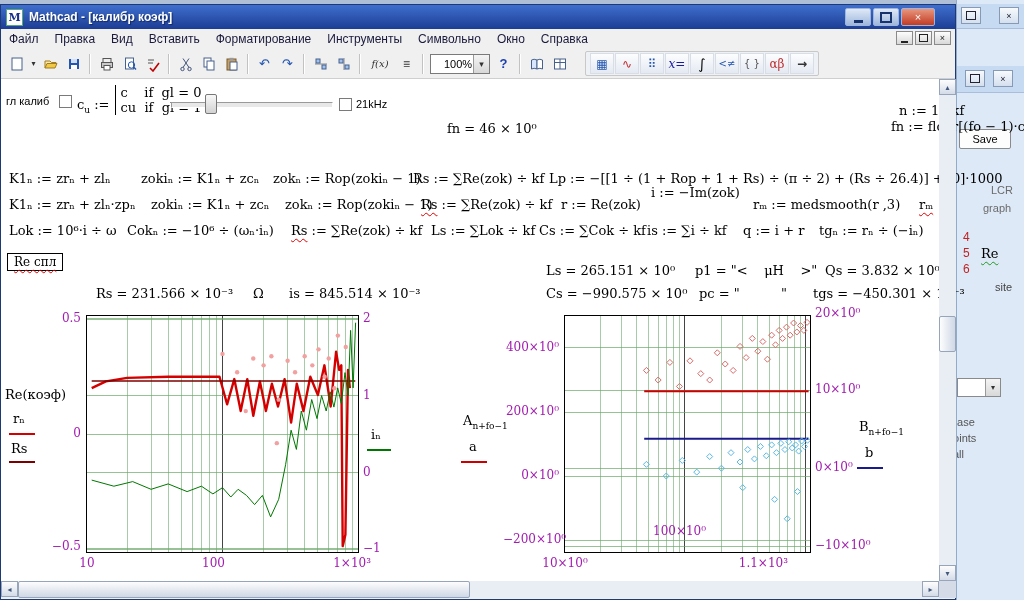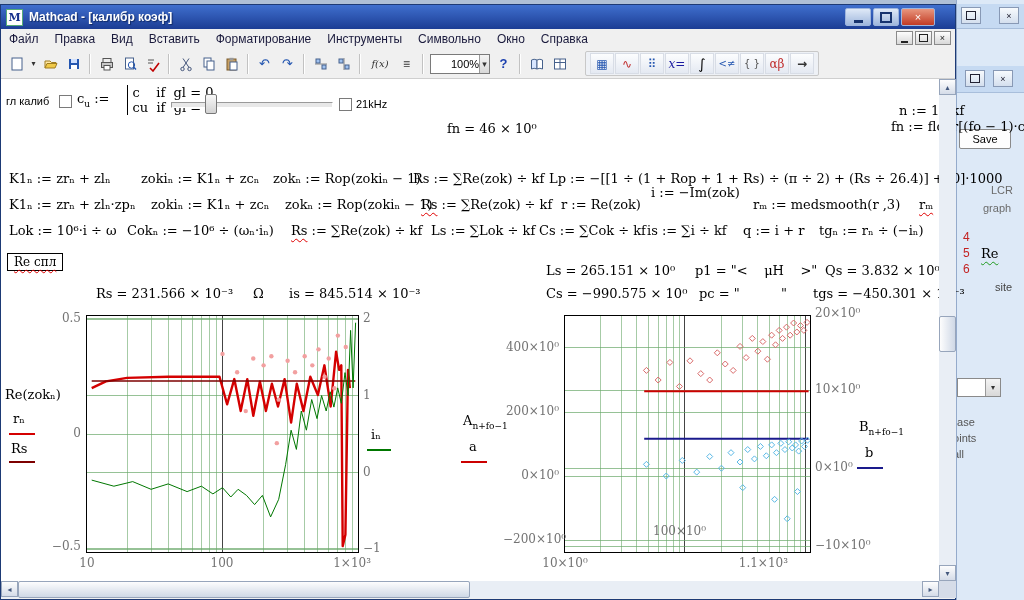--- a/index.html
+++ b/index.html
@@ -34,38 +34,38 @@
   .cminbar{width:7px;height:2px;background:#222;margin-top:7px}
   .cmaxsq{width:7px;height:6px;border:1px solid #222}
   
   #toolbar{position:absolute;left:0;top:44px;width:100%;height:30px;background:#f0f0f0;
        border-bottom:1px solid #cfcfcf;display:flex;align-items:center;padding-left:4px;box-sizing:border-box}
   .ti{width:23px;height:22px;display:flex;align-items:center;justify-content:center;border:1px solid transparent;background:transparent;padding:0}
   .ti svg{display:block}
   .sep{width:0;height:20px;border-left:1px solid #c2c2c2;border-right:1px solid #fff;margin:0 4px}
   .glyphbtn{font-size:13px;color:#2456b0}
   .zoombox{width:58px;height:18px;border:1px solid #7a7a7a;background:#fff;display:flex;align-items:center;font-size:11px;margin:0 2px}
-  .zoomval{flex:1;padding-left:20px}
+  .zoomval{flex:1;padding-left:13px}
   .zoomcaret{width:15px;height:100%;background:linear-gradient(#f4f4f4,#d8d8d8);border-left:1px solid #9a9a9a;
        display:flex;align-items:center;justify-content:center;font-size:9px;color:#333}
   .mathgrp{display:flex;gap:1px;margin-left:14px;padding:1px 4px;border:1px solid #c8c8c8;background:#eef1f6;border-radius:2px;align-items:center}
   .mi{width:24px;height:21px;display:flex;align-items:center;justify-content:center;border:1px solid #d8dde6;background:linear-gradient(#fcfdfe,#e4e9f2);
        font:12px "DejaVu Sans",sans-serif;padding:0}
   
   #sheetbg{position:absolute;left:0;top:74px;width:938px;height:502px;background:#fff}
   .cb{position:absolute;width:11px;height:11px;border:1px solid #7a7a7a;background:#fff;box-sizing:content-box}
   .t11{font-size:11px;color:#000}
   .pbtn{position:relative;height:18px;font:11px "Liberation Sans",sans-serif;color:#000;
        background:linear-gradient(#f9f9f9,#dcdcdc);border:1px solid #8e8e8e;border-radius:2px;padding:0 7px}
   .pbtn.focus{border:2px solid #2d5fb8;padding:0 6px}
   .pwcase{border-left:1.4px solid #000;padding-left:5px}
   .regionbtn{position:absolute;height:18px;background:#fff;border:1px solid #000;
        font:12px "DejaVu Serif",serif;padding:0 6px}
   .plotbox{position:absolute;background:#fff}
-  .axlab{position:absolute;font:12px "DejaVu Serif","DejaVu Sans",serif;color:#737373;white-space:pre}
+  .axlab{position:absolute;font:12px "DejaVu Serif","DejaVu Sans",serif;color:#a21caf;white-space:pre}
   .legseg{position:absolute;height:0;border-top:2px solid}
   
   .sb{position:absolute;background:#e9eef5;z-index:5}
   .sbtn{position:absolute;width:17px;height:16px;background:linear-gradient(#fdfdfd,#d5dce8);border:1px solid #97a5bb;
         box-sizing:border-box;display:flex;align-items:center;justify-content:center;font-size:8px;color:#44597e;padding:0}
   .sthumb{position:absolute;background:linear-gradient(90deg,#fdfdfd,#cfd8e6);border:1px solid #97a5bb;box-sizing:border-box;border-radius:2px}
   .sthumbh{background:linear-gradient(#fdfdfd,#cfd8e6)}
   
   #panel{position:absolute;left:956px;top:0;width:68px;height:600px;background:#dde9f7;
         border-left:1px solid #94aacb;z-index:1;overflow:hidden}
@@ -249,21 +249,21 @@
       <button class="mi" style="color:#333;font-weight:bold">→</button>
     </div>
   </div>
 
   <div id="sheetbg"></div>
 
   <span class="abs t11" style="left:5px;top:90px">гл калиб</span>
   <span class="cb" style="left:58px;top:90px"></span>
 
   <div class="abs" style="left:76px;top:80px">
-    <div style="display:flex;align-items:center;gap:17px">
+    <div style="display:flex;align-items:flex-end;gap:5px">
       <span class="mf"><span>c</span><sub class="ssub">u</sub> <span>:=</span></span>
       <span class="pwcase">
         <span class="mf" style="display:block">c    if  gl = 0</span>
         <span class="mf" style="display:block">cu  if  gl = 1</span>
       </span>
     </div>
   </div>
 
   <div class="abs" style="left:166px;top:86px;width:168px;height:24px">
     <div style="position:absolute;left:4px;top:11px;width:160px;height:4px;background:#e8e8e8;border:1px solid #9a9a9a;border-bottom-color:#fff;border-right-color:#fff"></div>
@@ -365,23 +365,23 @@
         <rect x="0.5" y="0.5" width="272" height="237" fill="none" stroke="#000"></rect>
       </svg></div>
   <span class="axlab" style="left:40px;top:306px;width:40px;text-align:right">0.5</span>
   <span class="axlab" style="left:40px;top:421px;width:40px;text-align:right">0</span>
   <span class="axlab" style="left:40px;top:534px;width:40px;text-align:right">−0.5</span>
   <span class="axlab" style="left:362px;top:306px">2</span>
   <span class="axlab" style="left:362px;top:383px">1</span>
   <span class="axlab" style="left:362px;top:460px">0</span>
   <span class="axlab" style="left:362px;top:536px">−1</span>
   <span class="axlab" style="left:66px;top:551px;width:40px;text-align:center">10</span>
-  <span class="axlab" style="left:201px;top:551px;width:40px;text-align:center">100</span>
+  <span class="axlab" style="left:201px;top:551px;width:40px;text-align:left">100</span>
   <span class="axlab" style="left:326px;top:551px;width:44px;text-align:right">1×10³</span>
-  <span class="abs mf" style="left:4px;top:382px">Re(zokₙ)</span>
+  <span class="abs mf" style="left:4px;top:382px">Re(коэф)</span>
   <span class="abs mf" style="left:12px;top:406px">rₙ</span>
   <span class="legseg" style="left:8px;top:428px;width:26px;border-color:#d40000"></span>
   <span class="abs mf" style="left:10px;top:436px">Rs</span>
   <span class="legseg" style="left:8px;top:456px;width:26px;border-color:#7d0000"></span>
   <span class="abs mf" style="left:370px;top:422px">iₙ</span>
   <span class="legseg" style="left:366px;top:444px;width:24px;border-color:#007700"></span>
 
   <div class="plotbox" style="left:563px;top:310px;width:247px;height:238px"><svg width="247" height="238">
         <line x1="36.42337384158907" y1="0" x2="36.42337384158907" y2="238" stroke="#6aa86a" stroke-width="0.6" shape-rendering="crispEdges"></line>
         <line x1="57.729681688666545" y1="0" x2="57.729681688666545" y2="238" stroke="#6aa86a" stroke-width="0.6" shape-rendering="crispEdges"></line>

